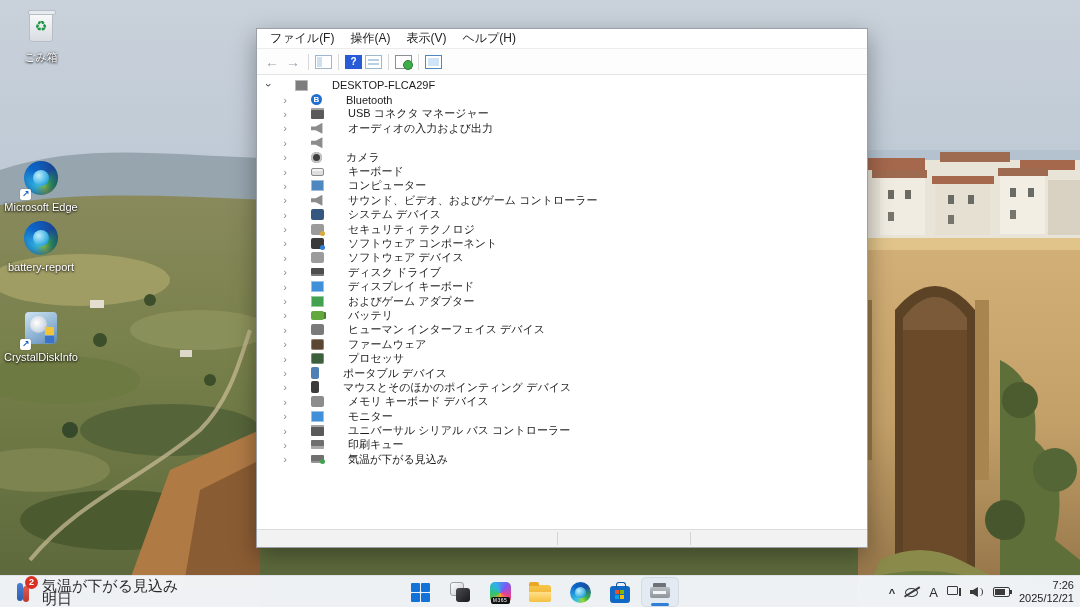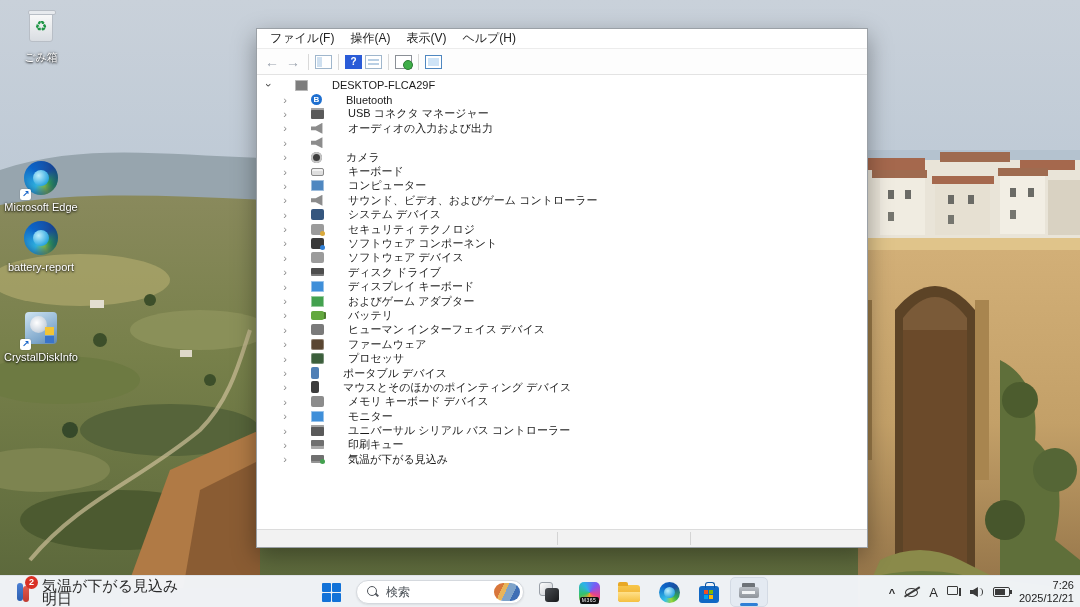--- a/index.html
+++ b/index.html
@@ -484,25 +484,20 @@
 
     <div class="center-group">
       <div class="tb-btn">
         <span class="start-grid">
             <i></i>
             <i></i>
             <i></i>
             <i></i>
           </span>
       </div>
-      <div class="searchbox">
-        <span class="mag"></span>
-        <span class="search-text">検索</span>
-        <span class="search-art"></span>
-      </div>
       <div class="tb-btn">
         <span class="taskview">
             <span class="b1"></span>
             <span class="b2"></span>
           </span>
       </div>
       <div class="tb-btn">
         <span class="copilot">
             <span class="m365">M365</span>
           </span>

